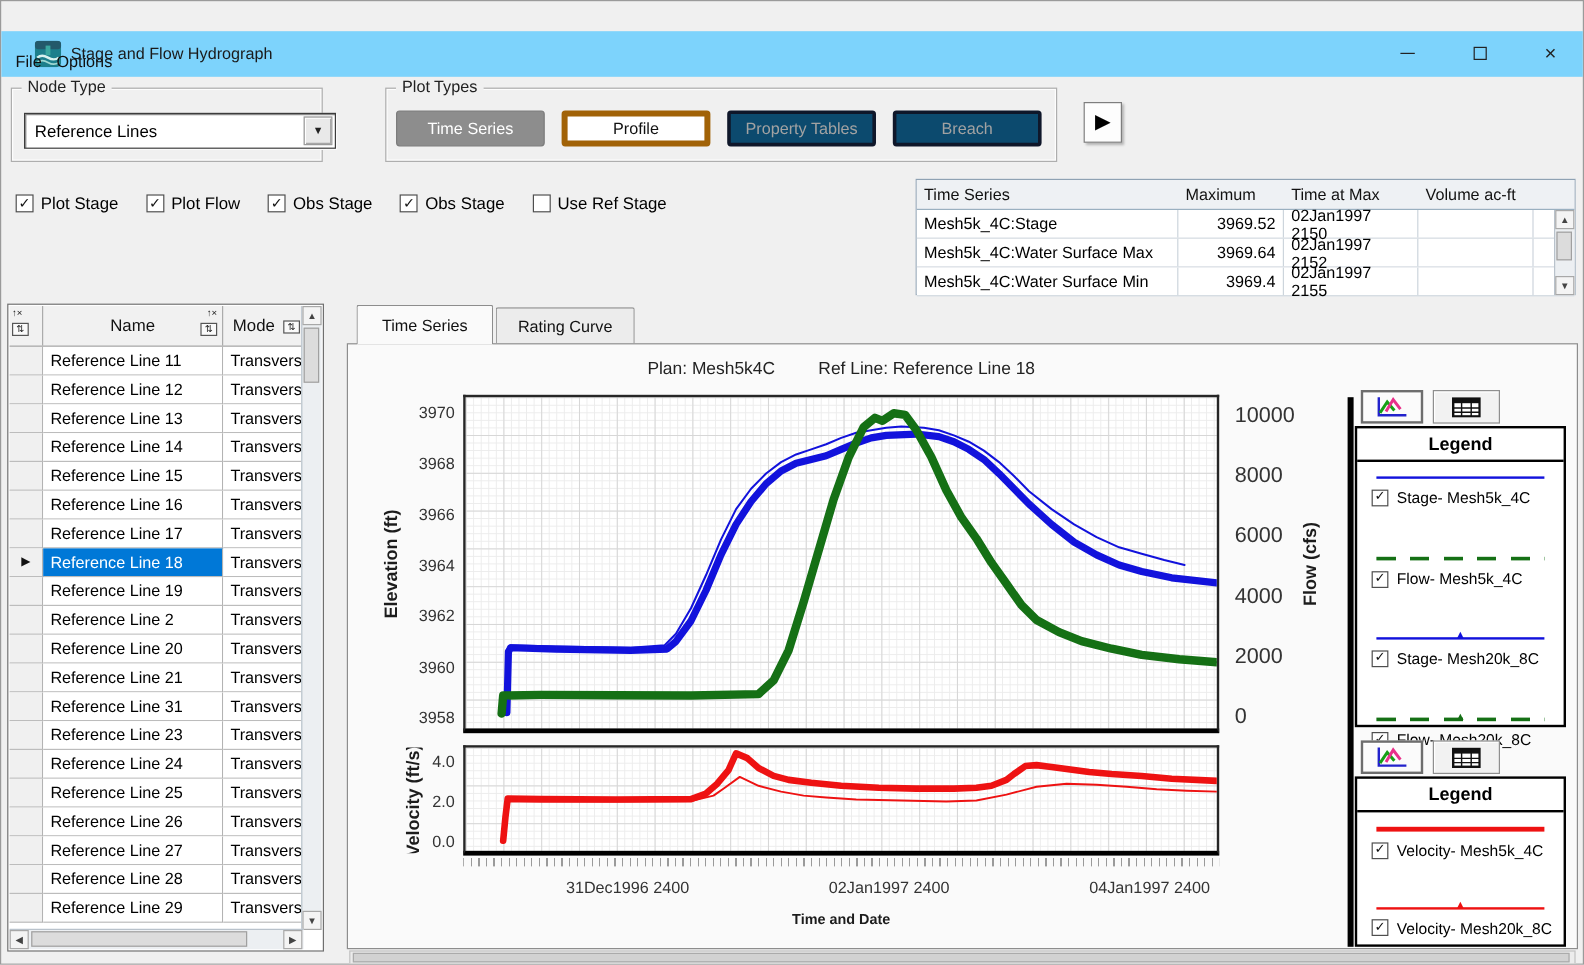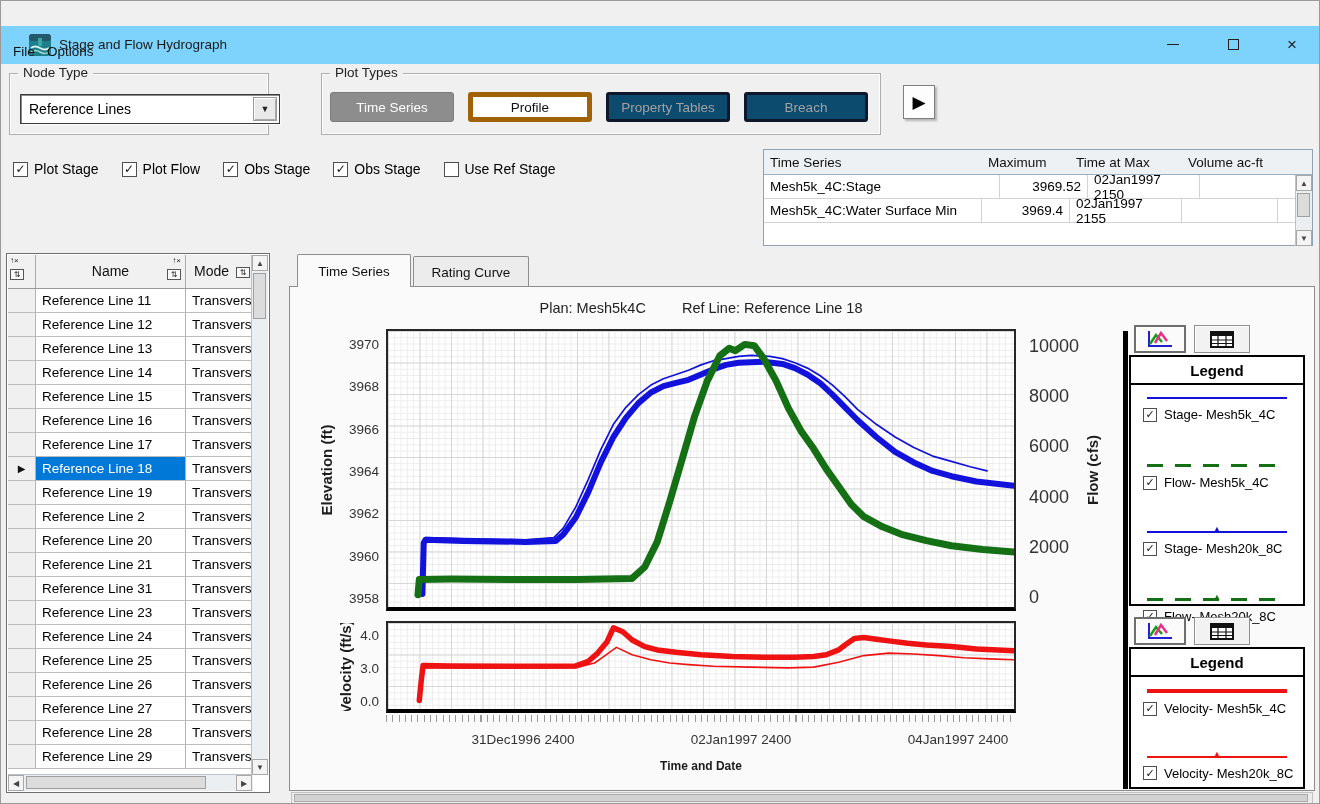--- a/index.html
+++ b/index.html
@@ -167,23 +167,29 @@
 
   <div class="abs sumtbl" style="left:762px;top:148px;width:550px;height:97px">
     <div class="sumhdr">
       <div style="width:218px">Time Series</div>
       <div style="width:88px">Maximum</div>
       <div style="width:112px">Time at Max</div>
       <div style="width:96px">Volume ac-ft</div>
     </div>
     <div id="summary-rows">
         <div class="srow">
-          <div style="width: 236px;">Mesh5k_4C:Stage</div>
+          <div style="width: 218px;">Mesh5k_4C:Stage</div>
           <div class="c-right" style="width: 88px;">3969.52</div>
           <div style="width: 112px;">02Jan1997 2150</div>
+          <div style="width: 96px;"></div>
+        </div>
+        <div class="srow">
+          <div style="width: 218px;">Mesh5k_4C:Water Surface Max</div>
+          <div class="c-right" style="width: 88px;">3969.64</div>
+          <div style="width: 112px;">02Jan1997 2152</div>
           <div style="width: 96px;"></div>
         </div>
         <div class="srow">
           <div style="width: 218px;">Mesh5k_4C:Water Surface Min</div>
           <div class="c-right" style="width: 88px;">3969.4</div>
           <div style="width: 112px;">02Jan1997 2155</div>
           <div style="width: 96px;"></div>
         </div>
       </div>
     <div class="abs vsb" style="right:0;top:25px;width:17px;height:71px">
@@ -377,21 +383,21 @@
     </div>
   <div class="abs rotlbl" style="left:1078px;top:328px;width:26px;height:282px">
       <span>Flow (cfs)</span>
     </div>
 
   <div class="abs rotlbl" style="left:332px;top:622px;width:24px;height:88px">
       <span>Velocity (ft/s)</span>
     </div>
   <div class="abs" id="ticks-vel-y" style="left:336px;top:620px;width:44px;height:92px">
       <div class="ytick" style="top: 79.6457px;">0.0</div>
-      <div class="ytick" style="top: 46.8838px;">3.0</div>
+      <div class="ytick" style="top: 46.8838px;">2.0</div>
       <div class="ytick" style="top: 14.1219px;">4.0</div>
     </div>
   <div class="abs plot" style="left:385px;top:620px;width:630px;height:92px">
     <svg width="626" height="86">
         <polyline points="31.3,77.6 34.4,44.9 62.6,44.9 125.2,44.9 187.8,44.6 206.6,40.0 216.0,33.4 228.5,24.4 244.1,31.8 262.9,36.7 281.7,40.0 300.5,41.6 325.5,43.2 363.1,44.1 400.6,44.9 425.7,44.1 450.7,39.2 475.8,32.6 500.8,30.1 525.8,31.0 550.9,32.6 575.9,34.7 601.0,35.9 626.0,36.7" fill="none" stroke="#ee1212" stroke-width="1.6" stroke-linejoin="round" stroke-linecap="round"></polyline>
         <polyline points="31.3,77.6 33.2,58.0 35.1,42.4 62.6,42.9 125.2,43.2 187.8,42.9 200.3,38.3 209.7,30.1 219.1,18.7 225.4,4.8 234.8,8.8 244.1,17.0 256.7,23.6 269.2,26.9 288.0,29.3 313.0,31.8 344.3,33.4 375.6,34.2 406.9,34.2 425.7,33.4 438.2,31.8 450.7,26.9 457.0,22.0 466.4,15.4 475.8,14.6 488.3,16.2 500.8,17.9 519.6,20.3 538.4,22.0 563.4,23.6 588.4,26.0 626.0,27.7" fill="none" stroke="#ee1212" stroke-width="5.5" stroke-linejoin="round" stroke-linecap="round"></polyline>
       </svg>
   </div>
   <div class="abs tickstrip" style="left:385px;top:714px;width:630px;height:7px"></div>
   <div class="abs" id="ticks-x" style="left:385px;top:731px;width:630px;height:18px">

